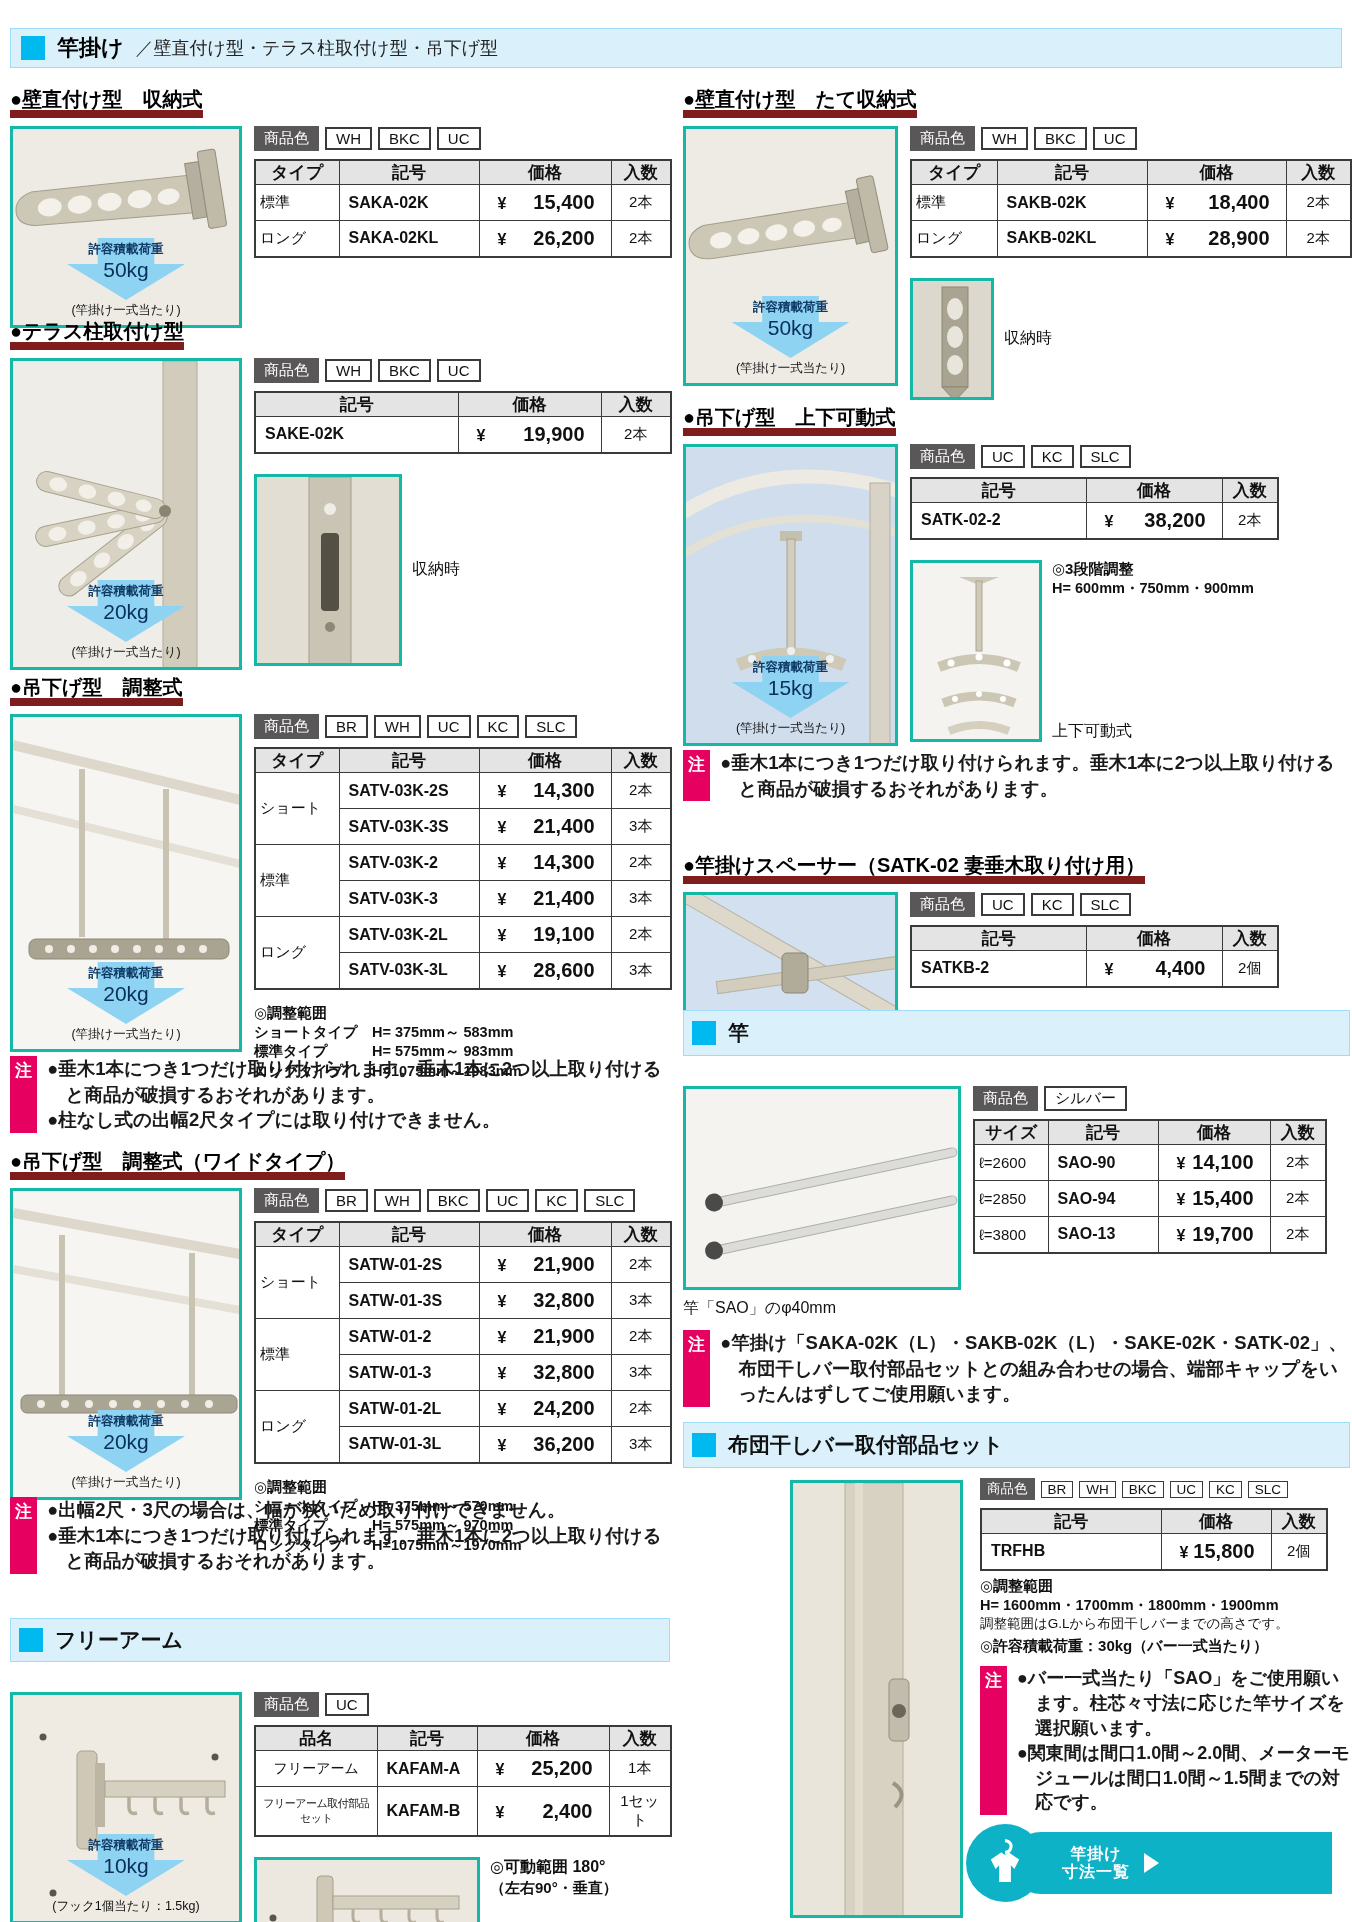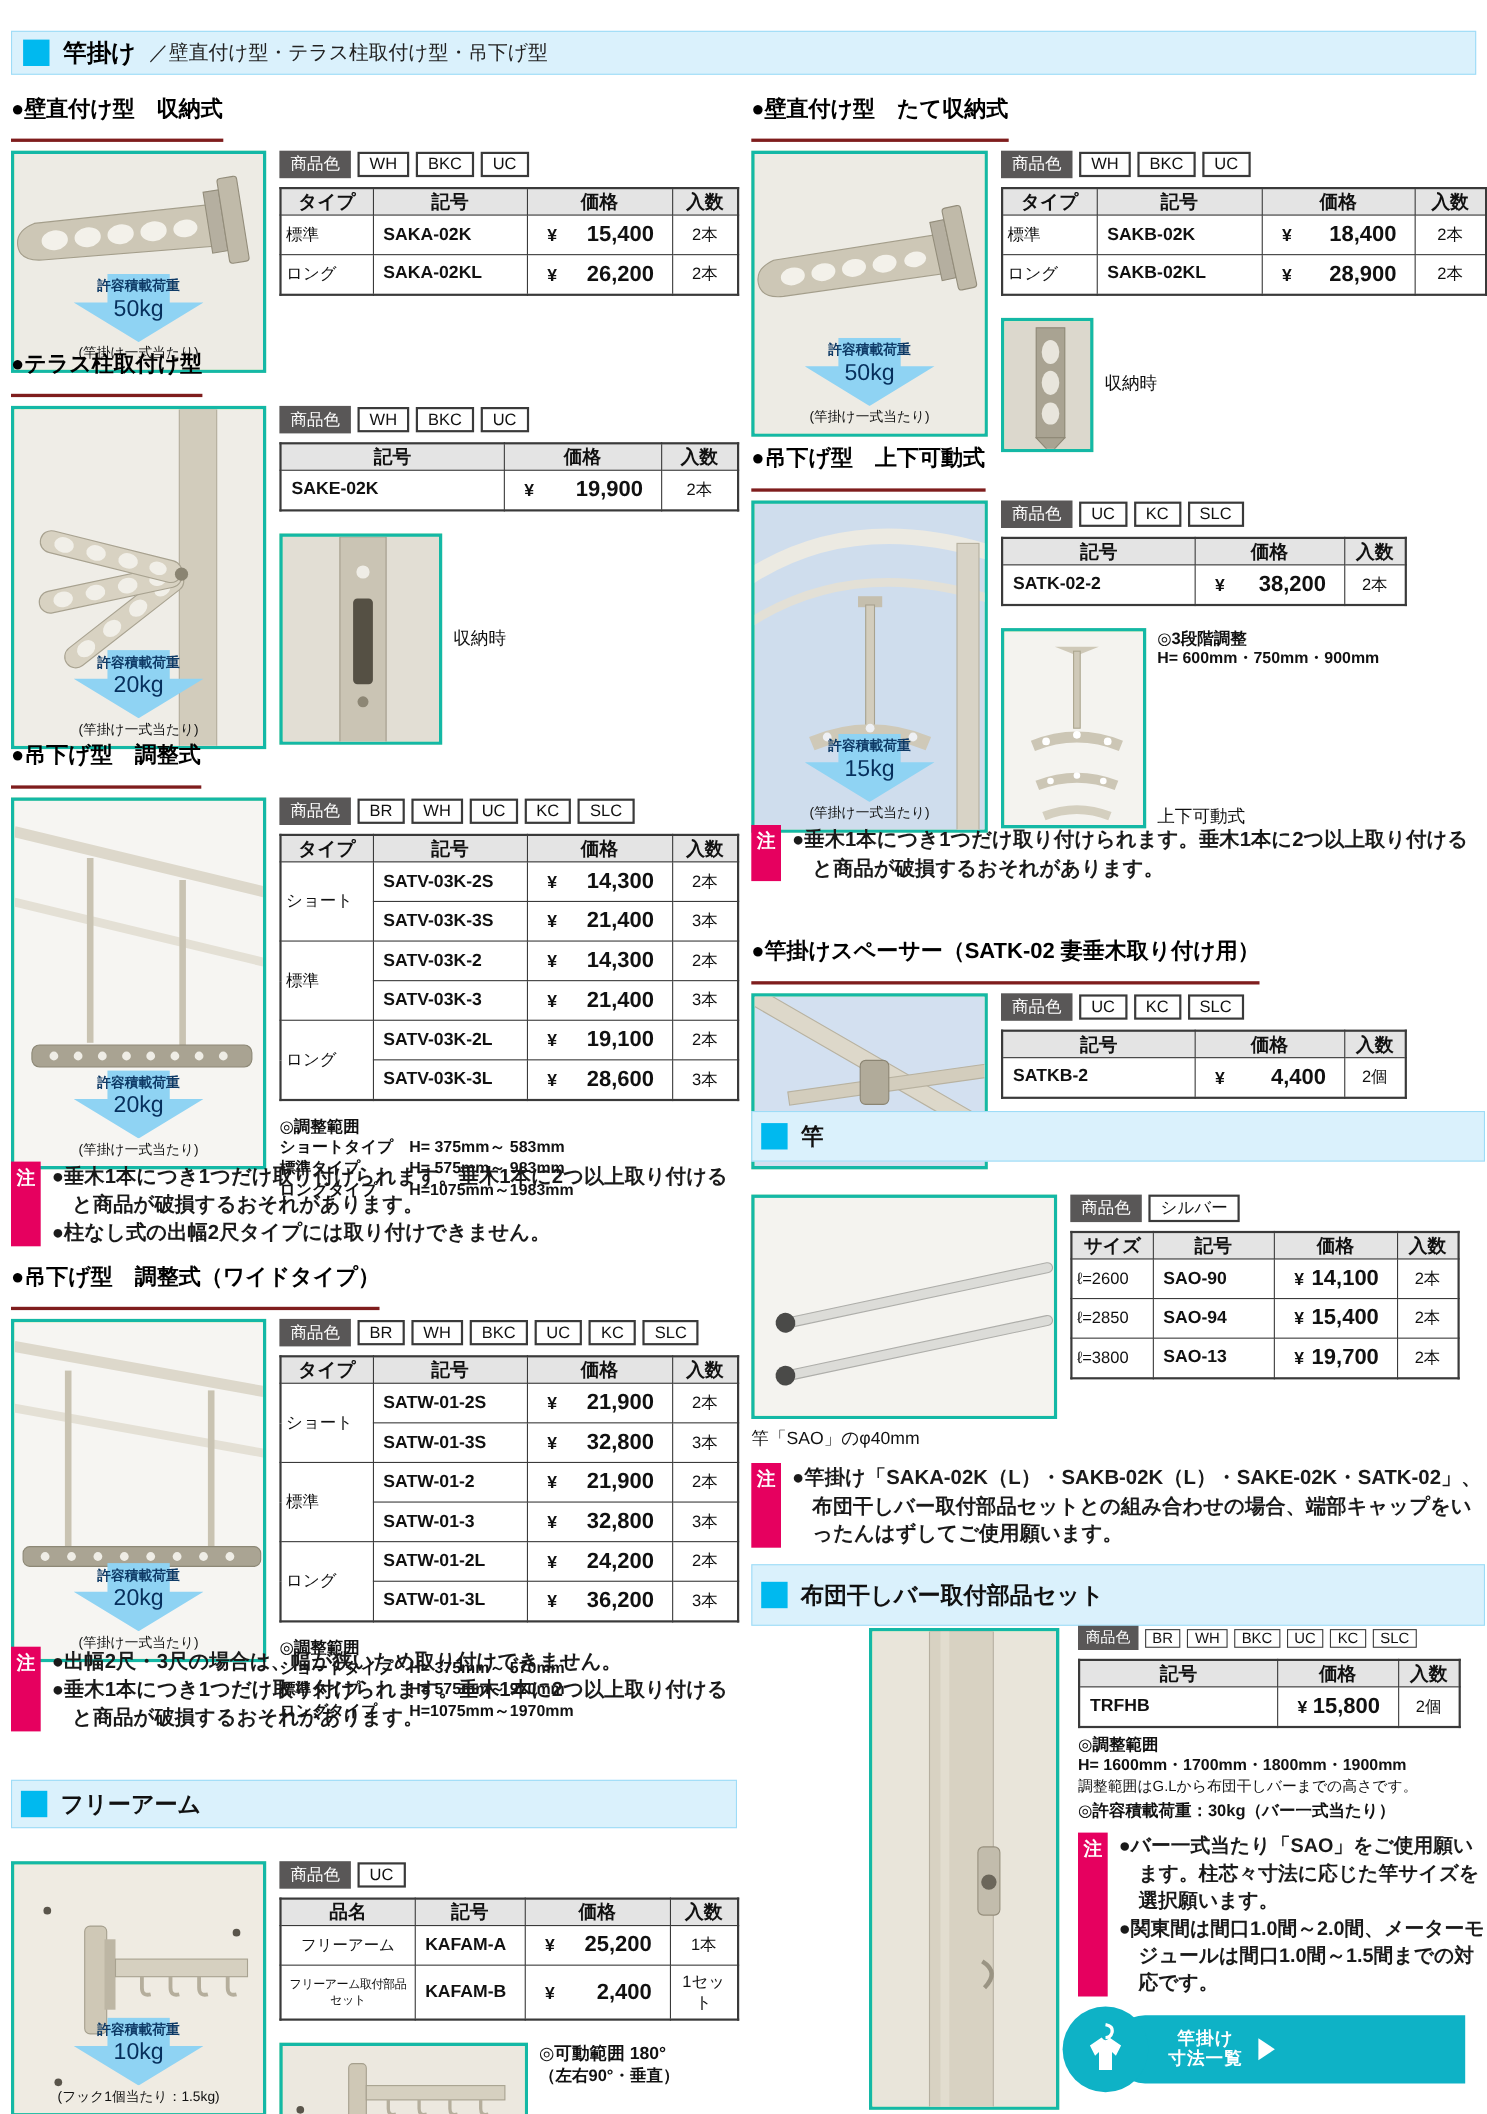--- a/index.html
+++ b/index.html
@@ -7,21 +7,21 @@
 body{position:relative;background:#fff;color:#111;font-family:"Liberation Sans","DejaVu Sans",sans-serif}
 .page-band{position:absolute;top:28px;left:10px;width:1332px;height:40px;background:#daf1fc;border:1px solid #9edcf7;display:flex;align-items:center;gap:12px;padding-left:10px}
 .sq{width:24px;height:24px;background:#00b9ef;flex:0 0 24px}
 .band-title{font-size:22px;font-weight:800;color:#000}
 .band-sub{font-size:18px;color:#222}
 .col{position:absolute;top:0;height:1922px}
 .col-left{left:10px;width:662px}
 .col-right{left:683px;width:669px}
 .sec{position:absolute;left:0;right:0}
 .hd{font-size:20px;font-weight:800;color:#000;line-height:1.1}
-.hd .hd-t{display:inline-block;border-bottom:3px solid #7f1d1d;padding-bottom:16px}
+.hd .hd-t{display:inline-block;border-bottom:8px solid #7f1d1d;padding-bottom:0}
 .row{display:flex;gap:12px;margin-top:8px;align-items:flex-start}
 .imgbox{border:3px solid #14b8a6;background:#fef9c3;position:relative;overflow:hidden;flex:0 0 auto}
 .tcol{display:flex;flex-direction:column;gap:8px}
 .colors{display:flex;align-items:center;gap:6px}
 .clabel{background:#595757;color:#fff;font-size:15px;padding:3px 10px}
 .chip{border:2px solid #3a3a3a;background:#fff;font-size:15px;padding:1px 9px;box-shadow:0 0 0 1px #fff inset}
 .colors.small .clabel{font-size:13.5px;padding:2px 7px}
 .colors.small .chip{font-size:13.5px;padding:0 6px;border-width:1.5px}
 table.ptable{border-collapse:collapse;border:2px solid #3a3a3a;background:#fff}
 .ptable th{background:#e4e4e4;border:1px solid #3a3a3a;font-size:17px;font-weight:bold;padding:0 4px}
@@ -949,21 +949,21 @@
     </div>
   </section>
 
   <div class="sec note" style="top:1330px">
     <div class="note-tab">注</div>
     <div class="note-body">
       <div>●竿掛け「SAKA-02K（L）・SAKB-02K（L）・SAKE-02K・SATK-02」、布団干しバー取付部品セットとの組み合わせの場合、端部キャップをいったんはずしてご使用願います。</div>
     </div>
   </div>
 
-  <div class="sband" style="top:1422px;height:56px">
+  <div class="sband" style="top:1422px;height:46px">
     <span class="sq"></span>
     <span class="btitle">布団干しバー取付部品セット</span>
   </div>
 
   <div class="imgbox" style="position:absolute;top:1480px;left:107px;width:173px;height:438px">
     <svg viewBox="0 0 173 438" width="173" height="438">
       <rect width="173" height="438" fill="#e9e5da"></rect>
       <rect x="52" y="0" width="58" height="438" fill="#d8d2c2" stroke="#b5afa0"></rect>
       <rect x="62" y="0" width="8" height="438" fill="#e2ddcf"></rect>
       <rect x="96" y="196" width="20" height="62" rx="5" fill="#c2bcac" stroke="#968f7d"></rect>

